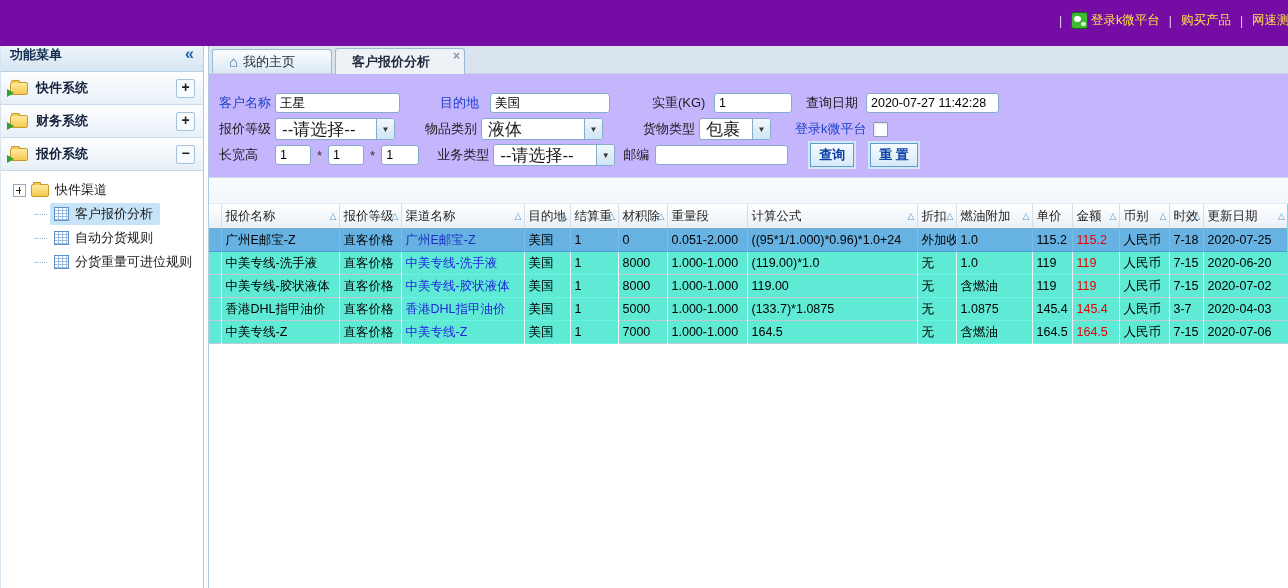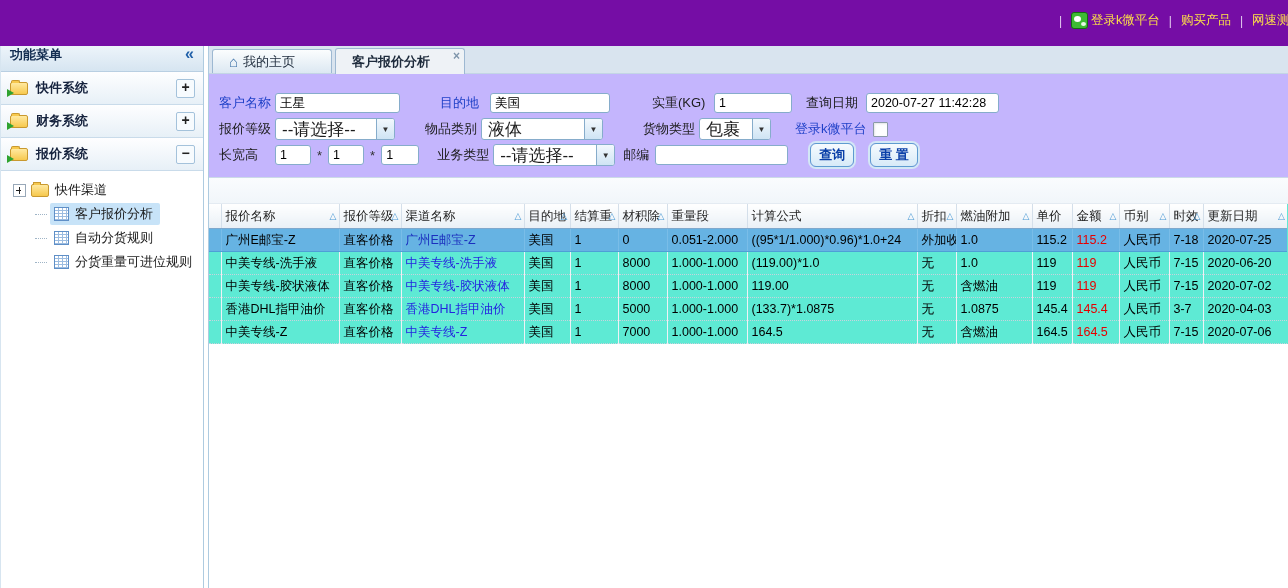--- a/index.html
+++ b/index.html
@@ -77,21 +77,21 @@
   .tinput{height:20px;border:1px solid #86ACCB;border-radius:3px;padding:0 4px;font-size:12.5px;
       font-family:inherit;background:#fff;color:#000;box-sizing:border-box;}
   .selectbox{height:22px;border:1px solid #86ACCB;border-radius:3px;background:#fff;
       display:inline-flex;align-items:center;box-sizing:border-box;overflow:hidden;}
   .select-value{padding:0 6px;font-size:17px;flex:1;overflow:hidden;}
   .dd-btn{width:17px;align-self:stretch;border-left:1px solid #86ACCB;flex:none;
       background:linear-gradient(#F2F8FD,#CFE4F4);display:flex;align-items:center;justify-content:center;
       font-size:8px;color:#333;cursor:pointer;}
   .checkbox{width:13px;height:13px;border:1px solid #8A9AA8;background:#FDFEFF;display:inline-block;
       box-shadow:inset 1px 1px 2px rgba(0,0,0,.1);border-radius:1px;cursor:pointer;}
-  .btn{height:24px;padding:0 8px;border:1px solid #5E9CD0;border-radius:6px;
+  .btn{height:24px;padding:0 8px;border:1px solid #5E9CD0;border-radius:0;
       background:linear-gradient(#F6FBFE,#D7EAF8);color:#0A3FA8;font-size:13px;font-weight:bold;
       box-shadow:0 0 0 2px #D3E7F6;cursor:pointer;font-family:inherit;}
   .star-sep{margin:0 6px;color:#333;}
 
   .pre-table{height:25px;background:linear-gradient(#FAFCFE,#F1F6FA);
       border-top:1px solid #CBDAE7;border-bottom:1px solid #E4EBF2;}
 
   
   .table-wrap{background:#5eead4;}
   table{border-collapse:collapse;table-layout:fixed;width:1078px;font-size:12.5px;}

